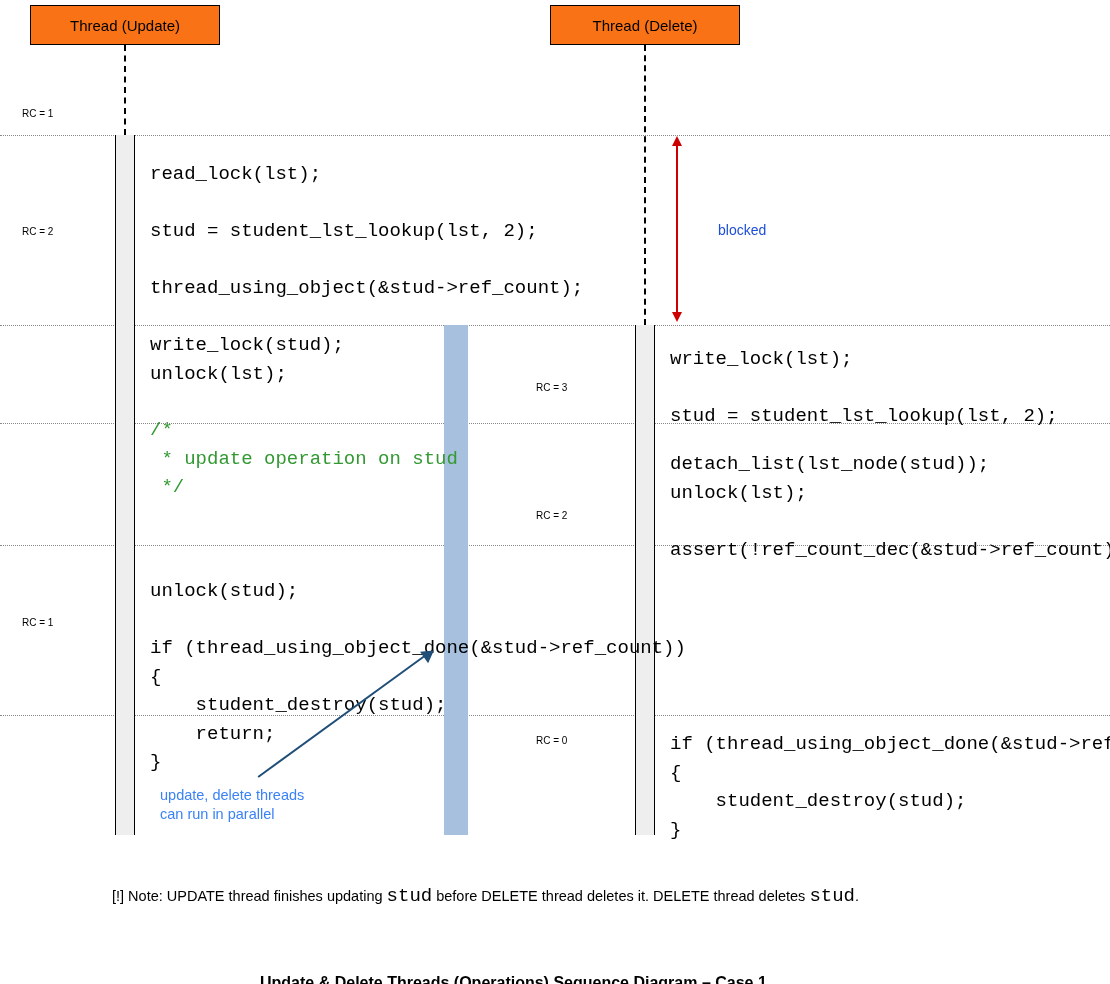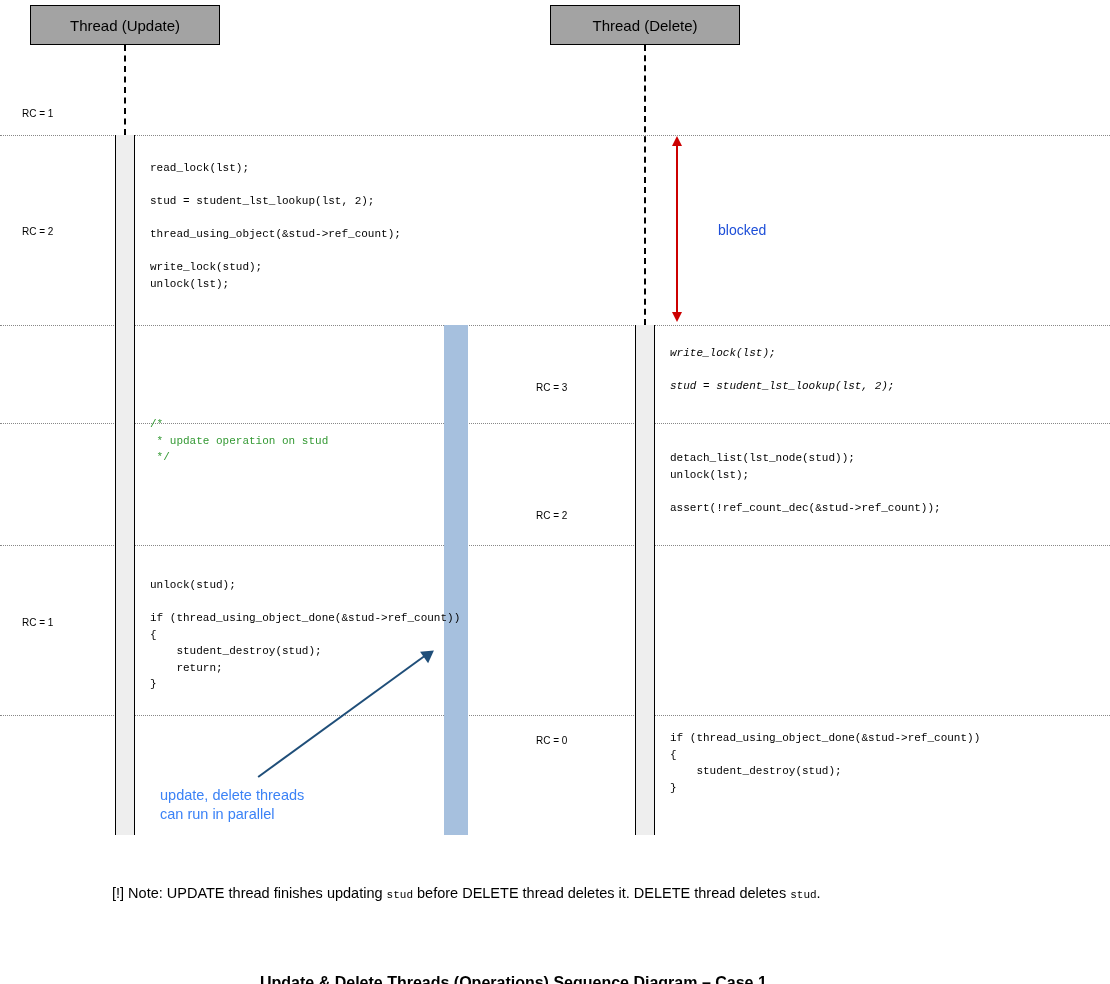--- a/index.html
+++ b/index.html
@@ -9,28 +9,28 @@
     font-family: "Liberation Sans", Arial, sans-serif;
     font-size: 14px;
     background: #fff;
     width: 1110px;
     height: 984px;
     position: relative;
     overflow: hidden;
   }
   .mono {
     font-family: "Liberation Mono", "Courier New", monospace;
-    font-size: 11px;
+    font-size: 19px;
     white-space: pre;
   }
   .lifeline-header {
     position: absolute;
     width: 190px;
     height: 40px;
-    background: #a3a3a3;
+    background: #f97316;
     border: 1.5px solid #000;
     display: flex;
     align-items: center;
     justify-content: center;
     font-size: 15px;
   }
   .lifeline-dashed {
     position: absolute;
     border-left: 2px dashed #000;
   }
@@ -152,21 +152,21 @@
  * update operation on stud
  */</div>
 <div class="code-block mono" style="left:150px; top:577px;">unlock(stud);
 
 if (thread_using_object_done(&amp;stud-&gt;ref_count))
 {
     student_destroy(stud);
     return;
 }</div>
 
-<div class="code-block mono" style="left:670px; top:345px;font-style:italic;">write_lock(lst);
+<div class="code-block mono" style="left:670px; top:345px;">write_lock(lst);
 
 stud = student_lst_lookup(lst, 2);</div>
 <div class="code-block mono" style="left:670px; top:450px;">detach_list(lst_node(stud));
 unlock(lst);
 
 assert(!ref_count_dec(&amp;stud-&gt;ref_count));</div>
 <div class="code-block mono" style="left:670px; top:730px;">if (thread_using_object_done(&amp;stud-&gt;ref_count))
 {
     student_destroy(stud);
 }</div>

